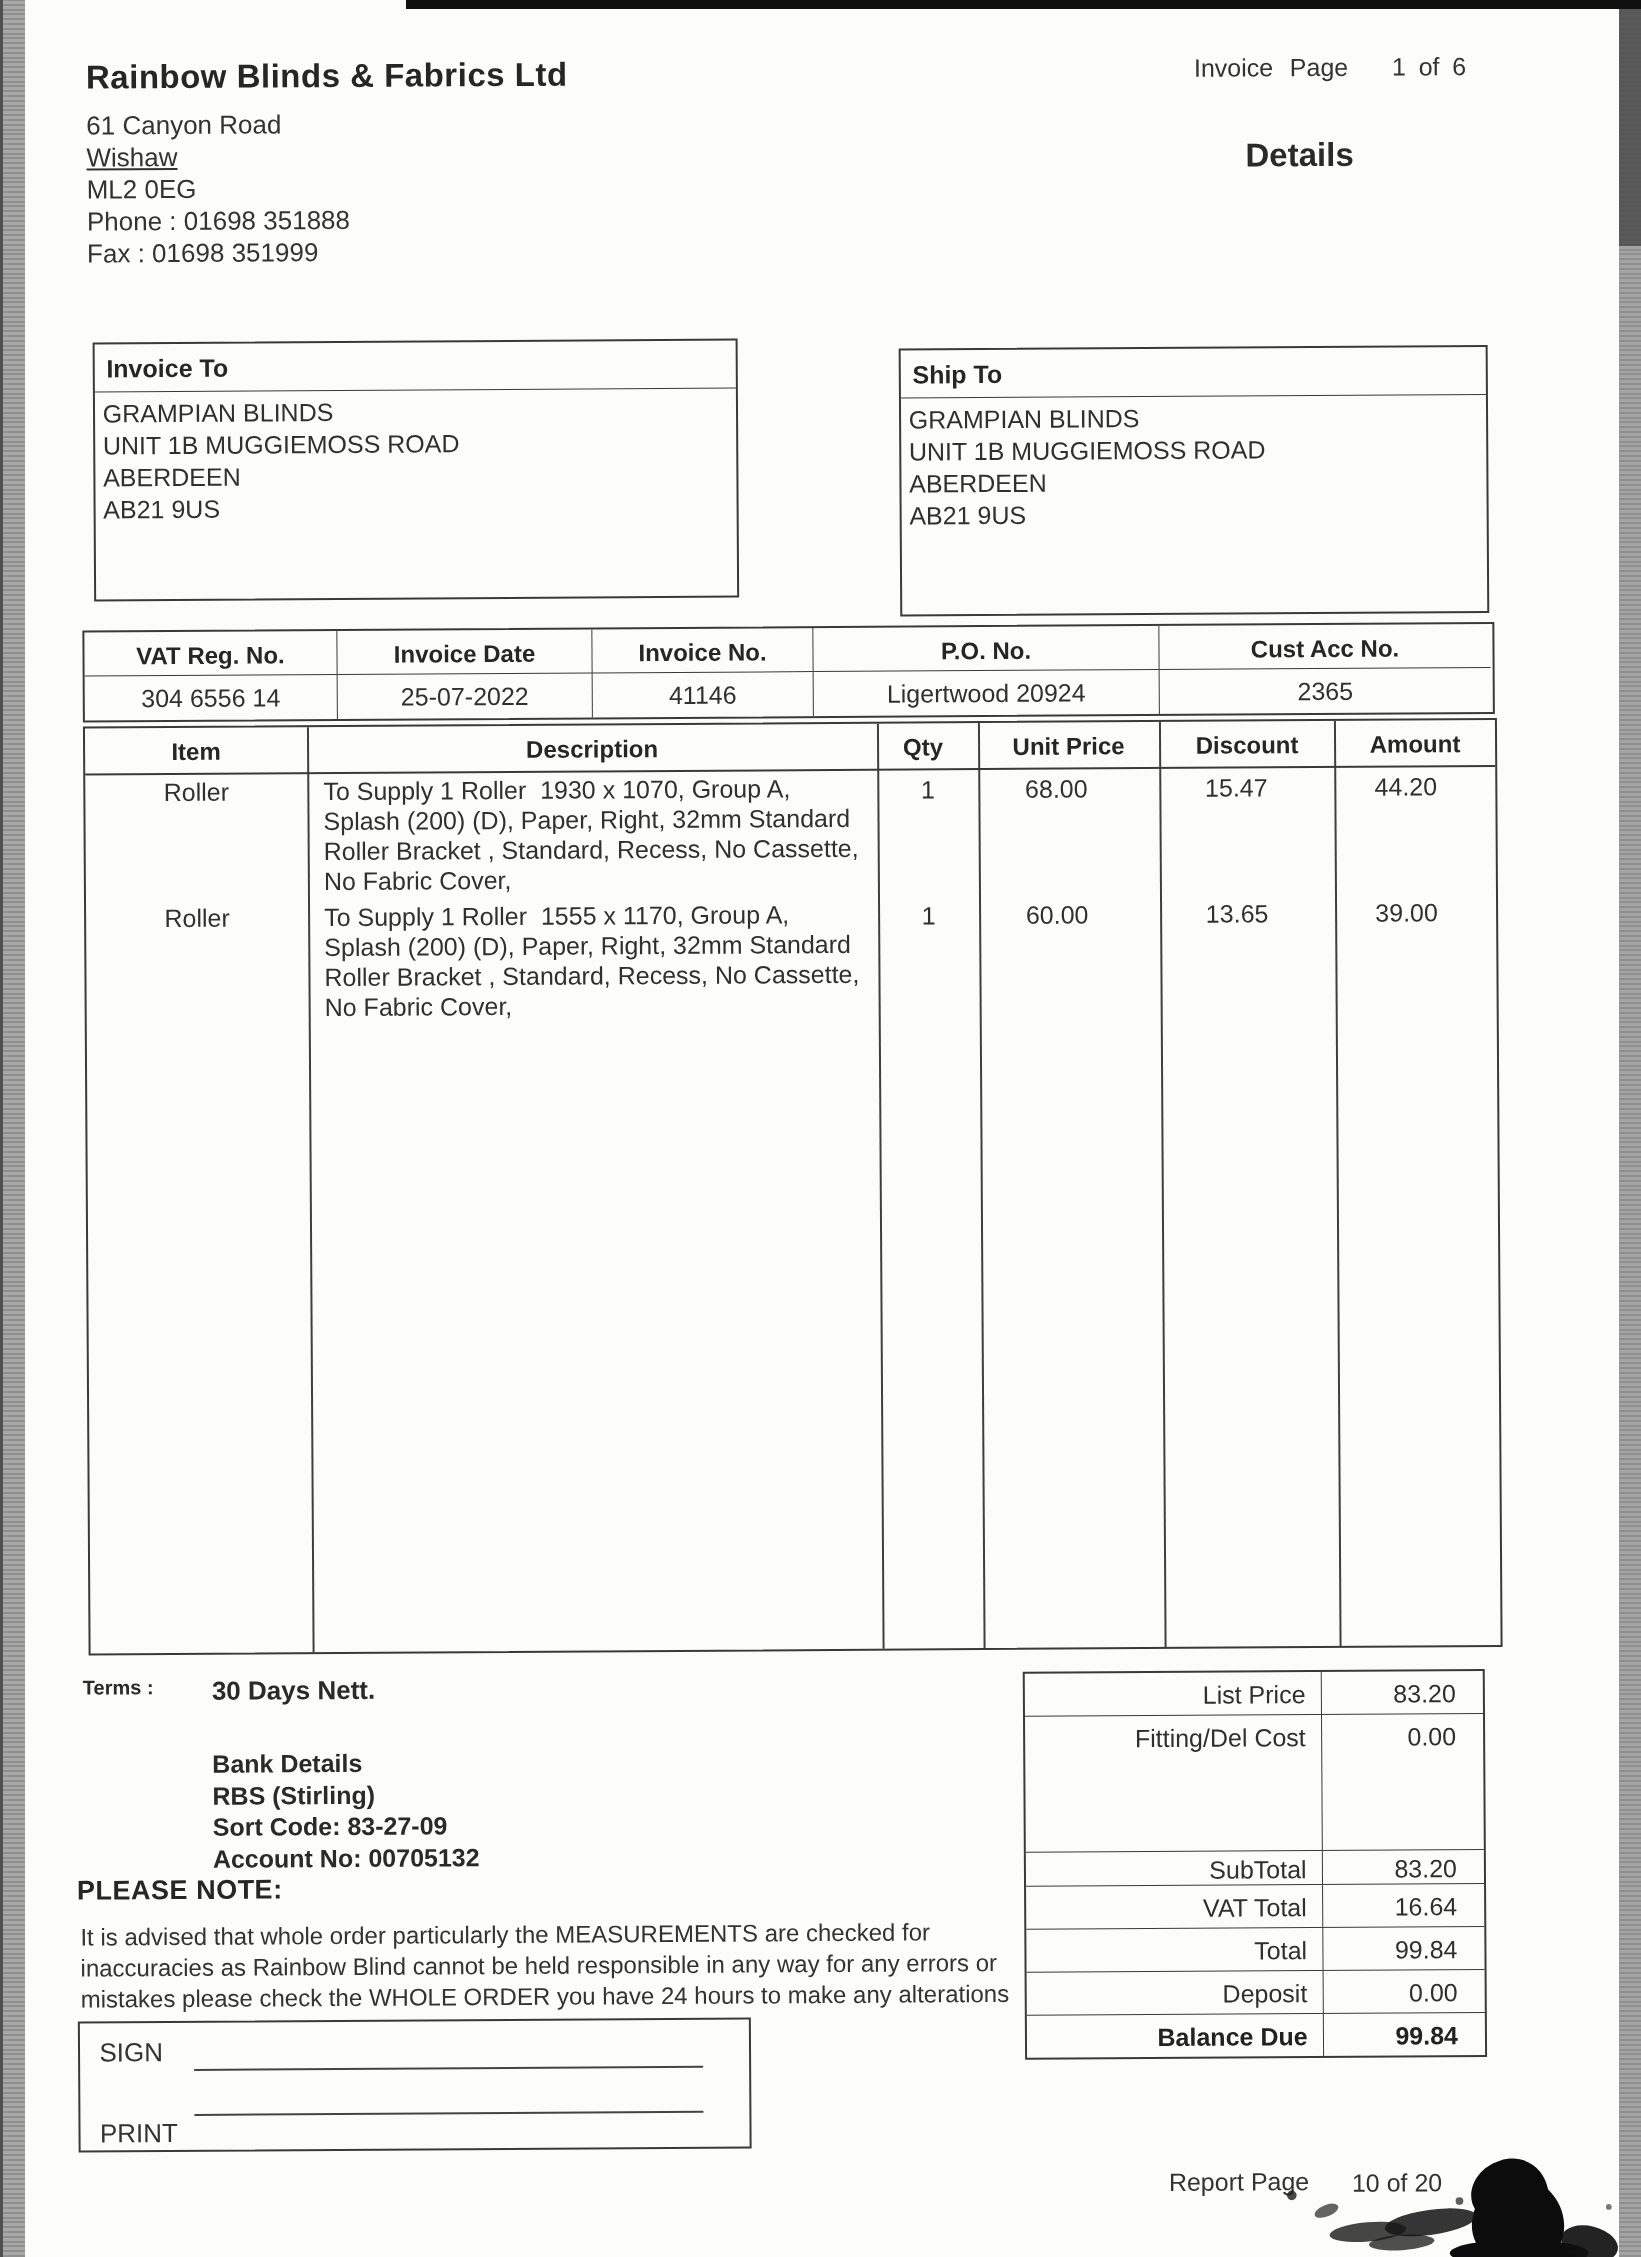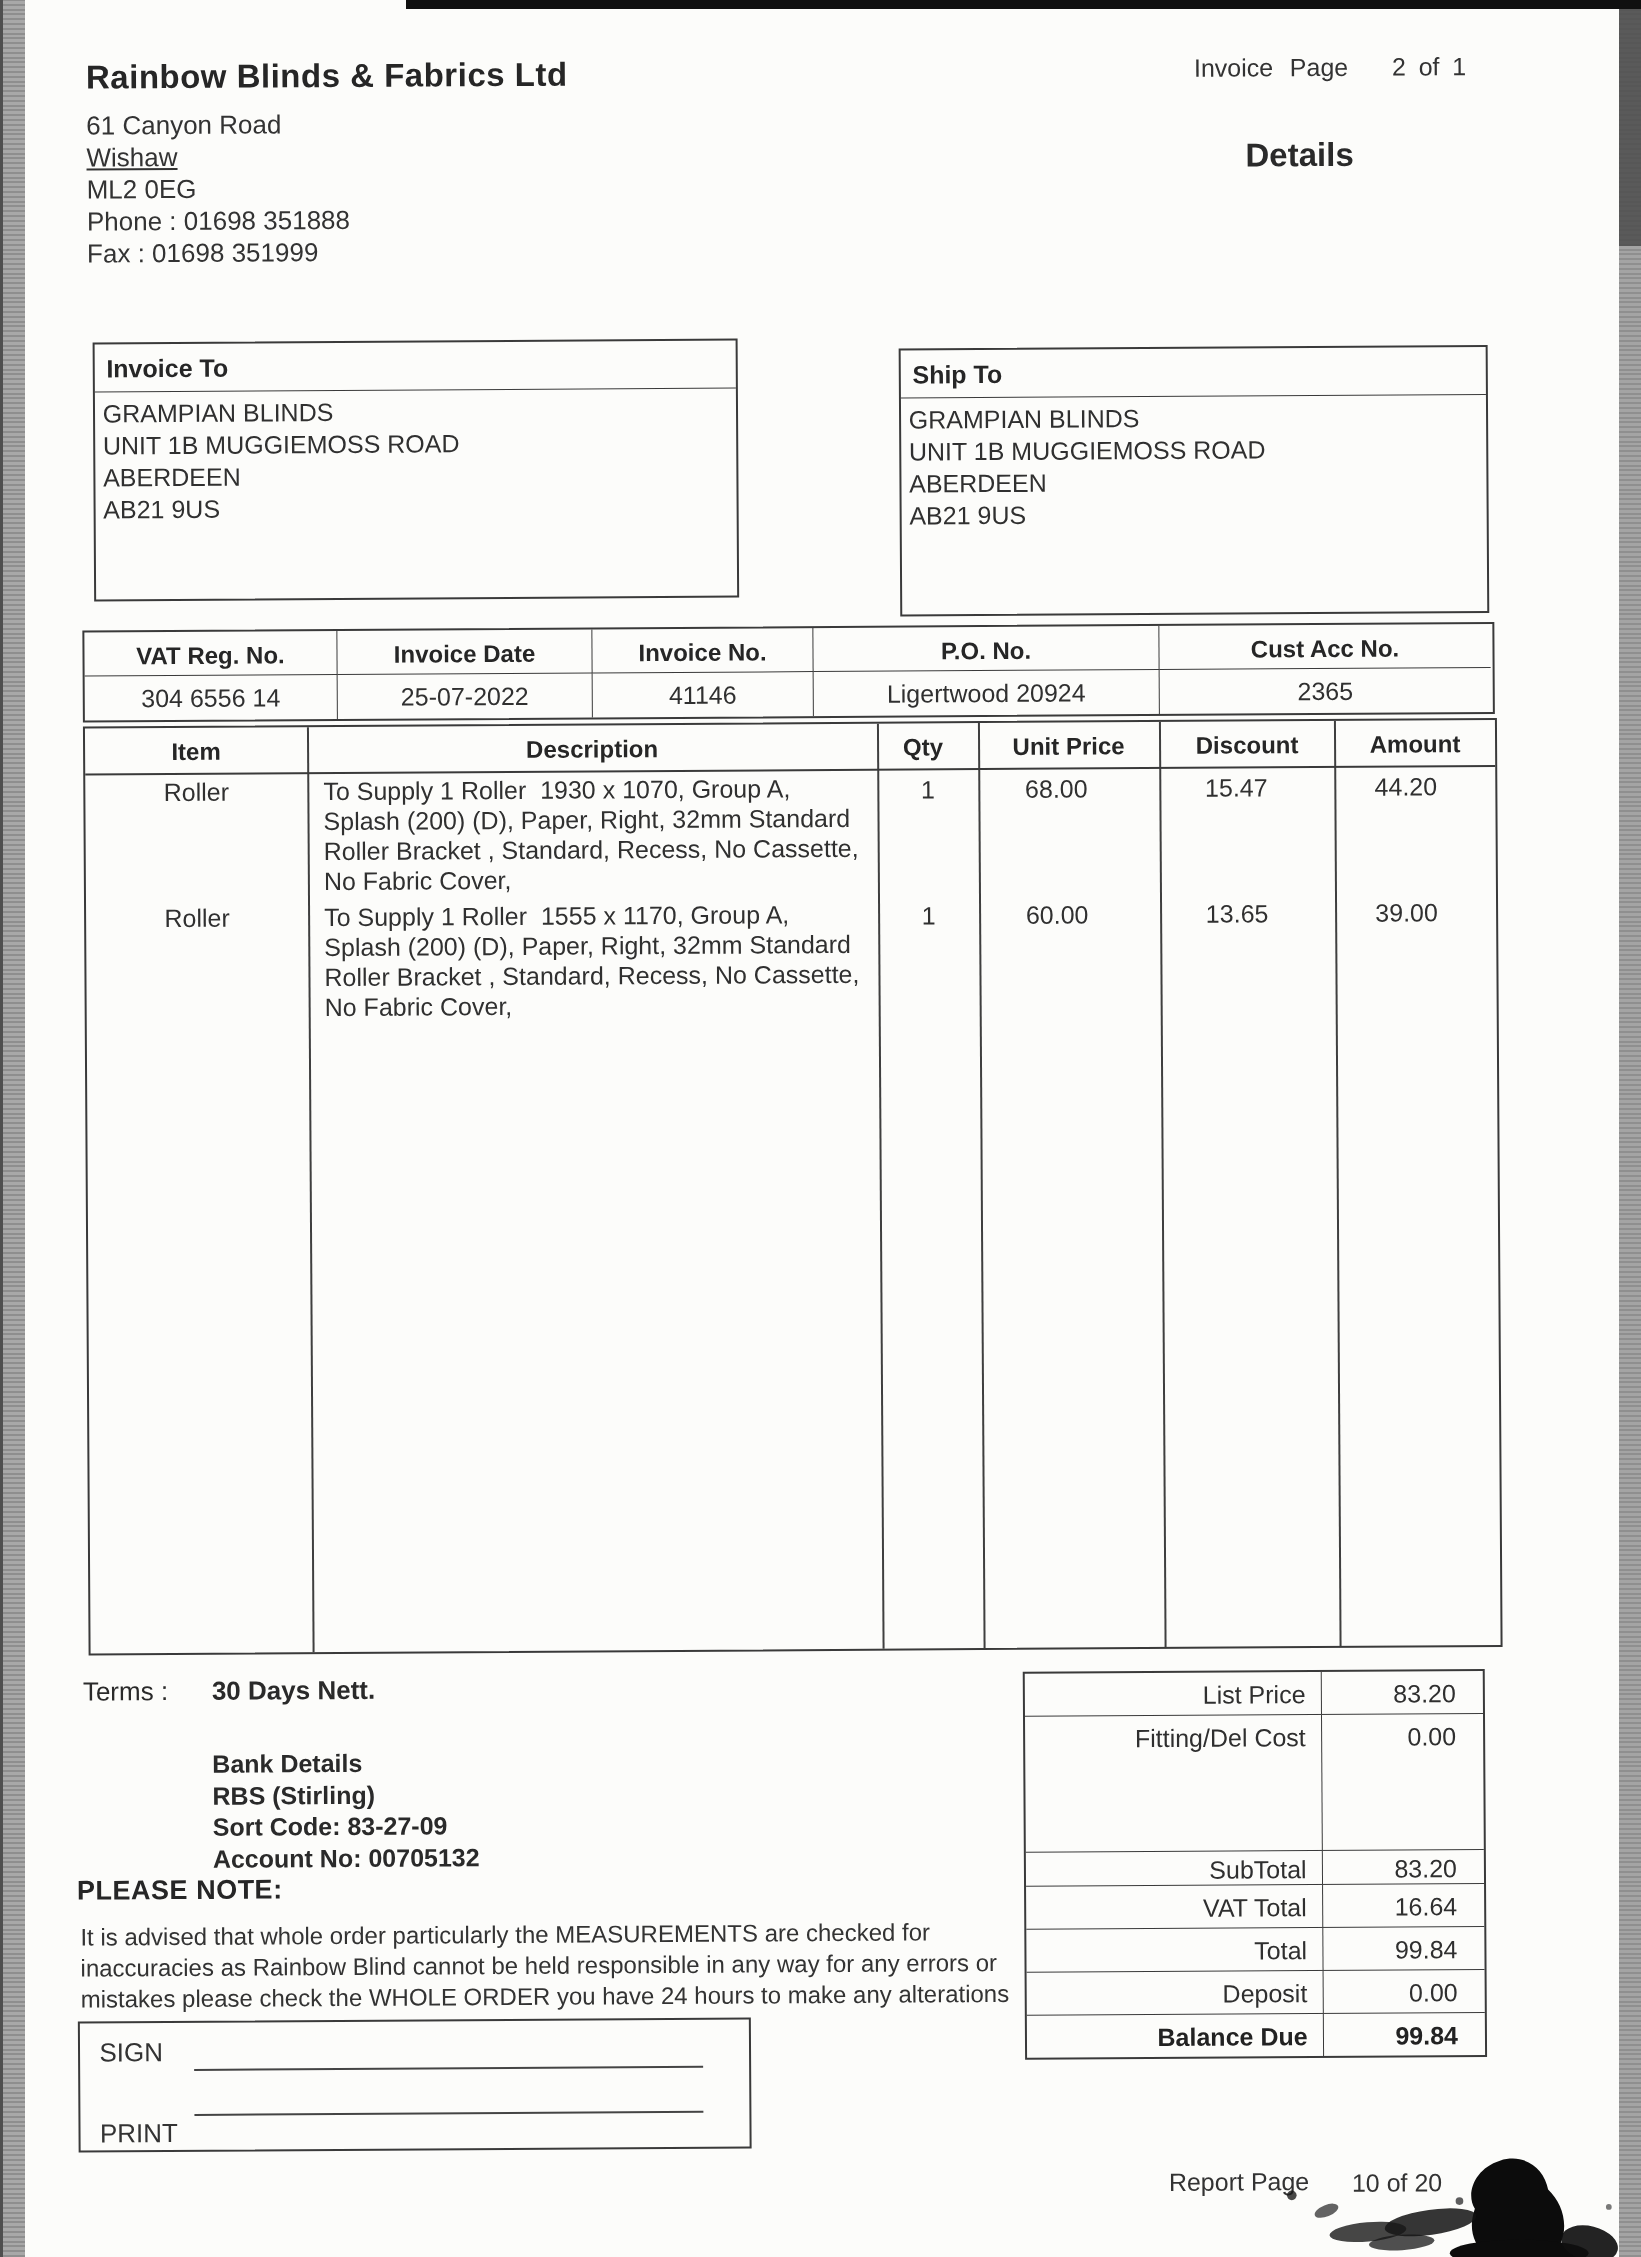--- a/index.html
+++ b/index.html
@@ -49,21 +49,21 @@
   .items-table{left:85px;top:722px;width:1414px;height:929px;border:2.9px solid #3a3a3a;box-sizing:border-box;}
   .vline{position:absolute;top:0;bottom:0;width:1.9px;background:#3f3f3f;}
   .items-header-sep{position:absolute;left:0;top:45px;width:100%;height:1.9px;background:#3a3a3a;}
   .col-head{position:absolute;top:0;height:45px;text-align:center;font-size:24px;font-weight:bold;padding-top:9.7px;box-sizing:border-box;color:#262626;}
   .cell-item{position:absolute;text-align:center;font-size:25px;color:#303030;}
   .desc-line{position:absolute;font-size:25px;color:#303030;}
   .num-cell{position:absolute;font-size:25px;text-align:center;color:#303030;}
   .qty-cell{position:absolute;font-size:25px;text-align:center;color:#303030;}
 
   
-  .terms-label{left:79px;top:1672px;font-size:26px;font-weight:normal;color:#2a2a2a;}
+  .terms-label{left:79px;top:1672px;font-size:20px;font-weight:bold;color:#2a2a2a;}
   .terms-value{left:208px;top:1672px;font-size:26px;font-weight:bold;color:#2a2a2a;}
   .bank-line{left:208px;font-size:25px;font-weight:bold;color:#2a2a2a;}
   .note-head{left:72px;top:1871px;font-size:27px;font-weight:bold;color:#262626;letter-spacing:0.5px;}
   .note-line{left:75px;font-size:24px;color:#333;}
 
   
   .totals-table{left:1019px;top:1673px;width:462px;border:2.9px solid #3a3a3a;box-sizing:border-box;}
   .tot-row{display:flex;border-top:1.9px solid #3a3a3a;}
   .tot-row:first-child{border-top:none;}
   .tot-label{flex:1;text-align:right;padding:7.7px 15.4px 0 0;font-size:25px;box-sizing:border-box;color:#2f2f2f;}
@@ -94,21 +94,21 @@
   <div class="content">
 
     <div class="abs company-name">Rainbow Blinds &amp; Fabrics Ltd</div>
     <div class="abs addr" style="top:106px;">61 Canyon Road</div>
     <div class="abs addr" style="top:138px;text-decoration:underline;">Wishaw</div>
     <div class="abs addr" style="top:170px;">ML2 0EG</div>
     <div class="abs addr" style="top:202px;">Phone : 01698 351888</div>
     <div class="abs addr" style="top:234px;">Fax : 01698 351999</div>
 
     <div class="abs page-label">Invoice Page</div>
-    <div class="abs page-value">2 of 1</div>
+    <div class="abs page-value">1 of 6</div>
     <div class="abs doc-title">Details</div>
 
     <div class="abs addr-box" style="left:97px;top:338px;width:645px;height:259px;">
       <span class="box-label">Invoice To</span>
       <div class="box-lines">
         <div>GRAMPIAN BLINDS</div>
         <div>UNIT 1B MUGGIEMOSS ROAD</div>
         <div>ABERDEEN</div>
         <div>AB21 9US</div>
       </div>

